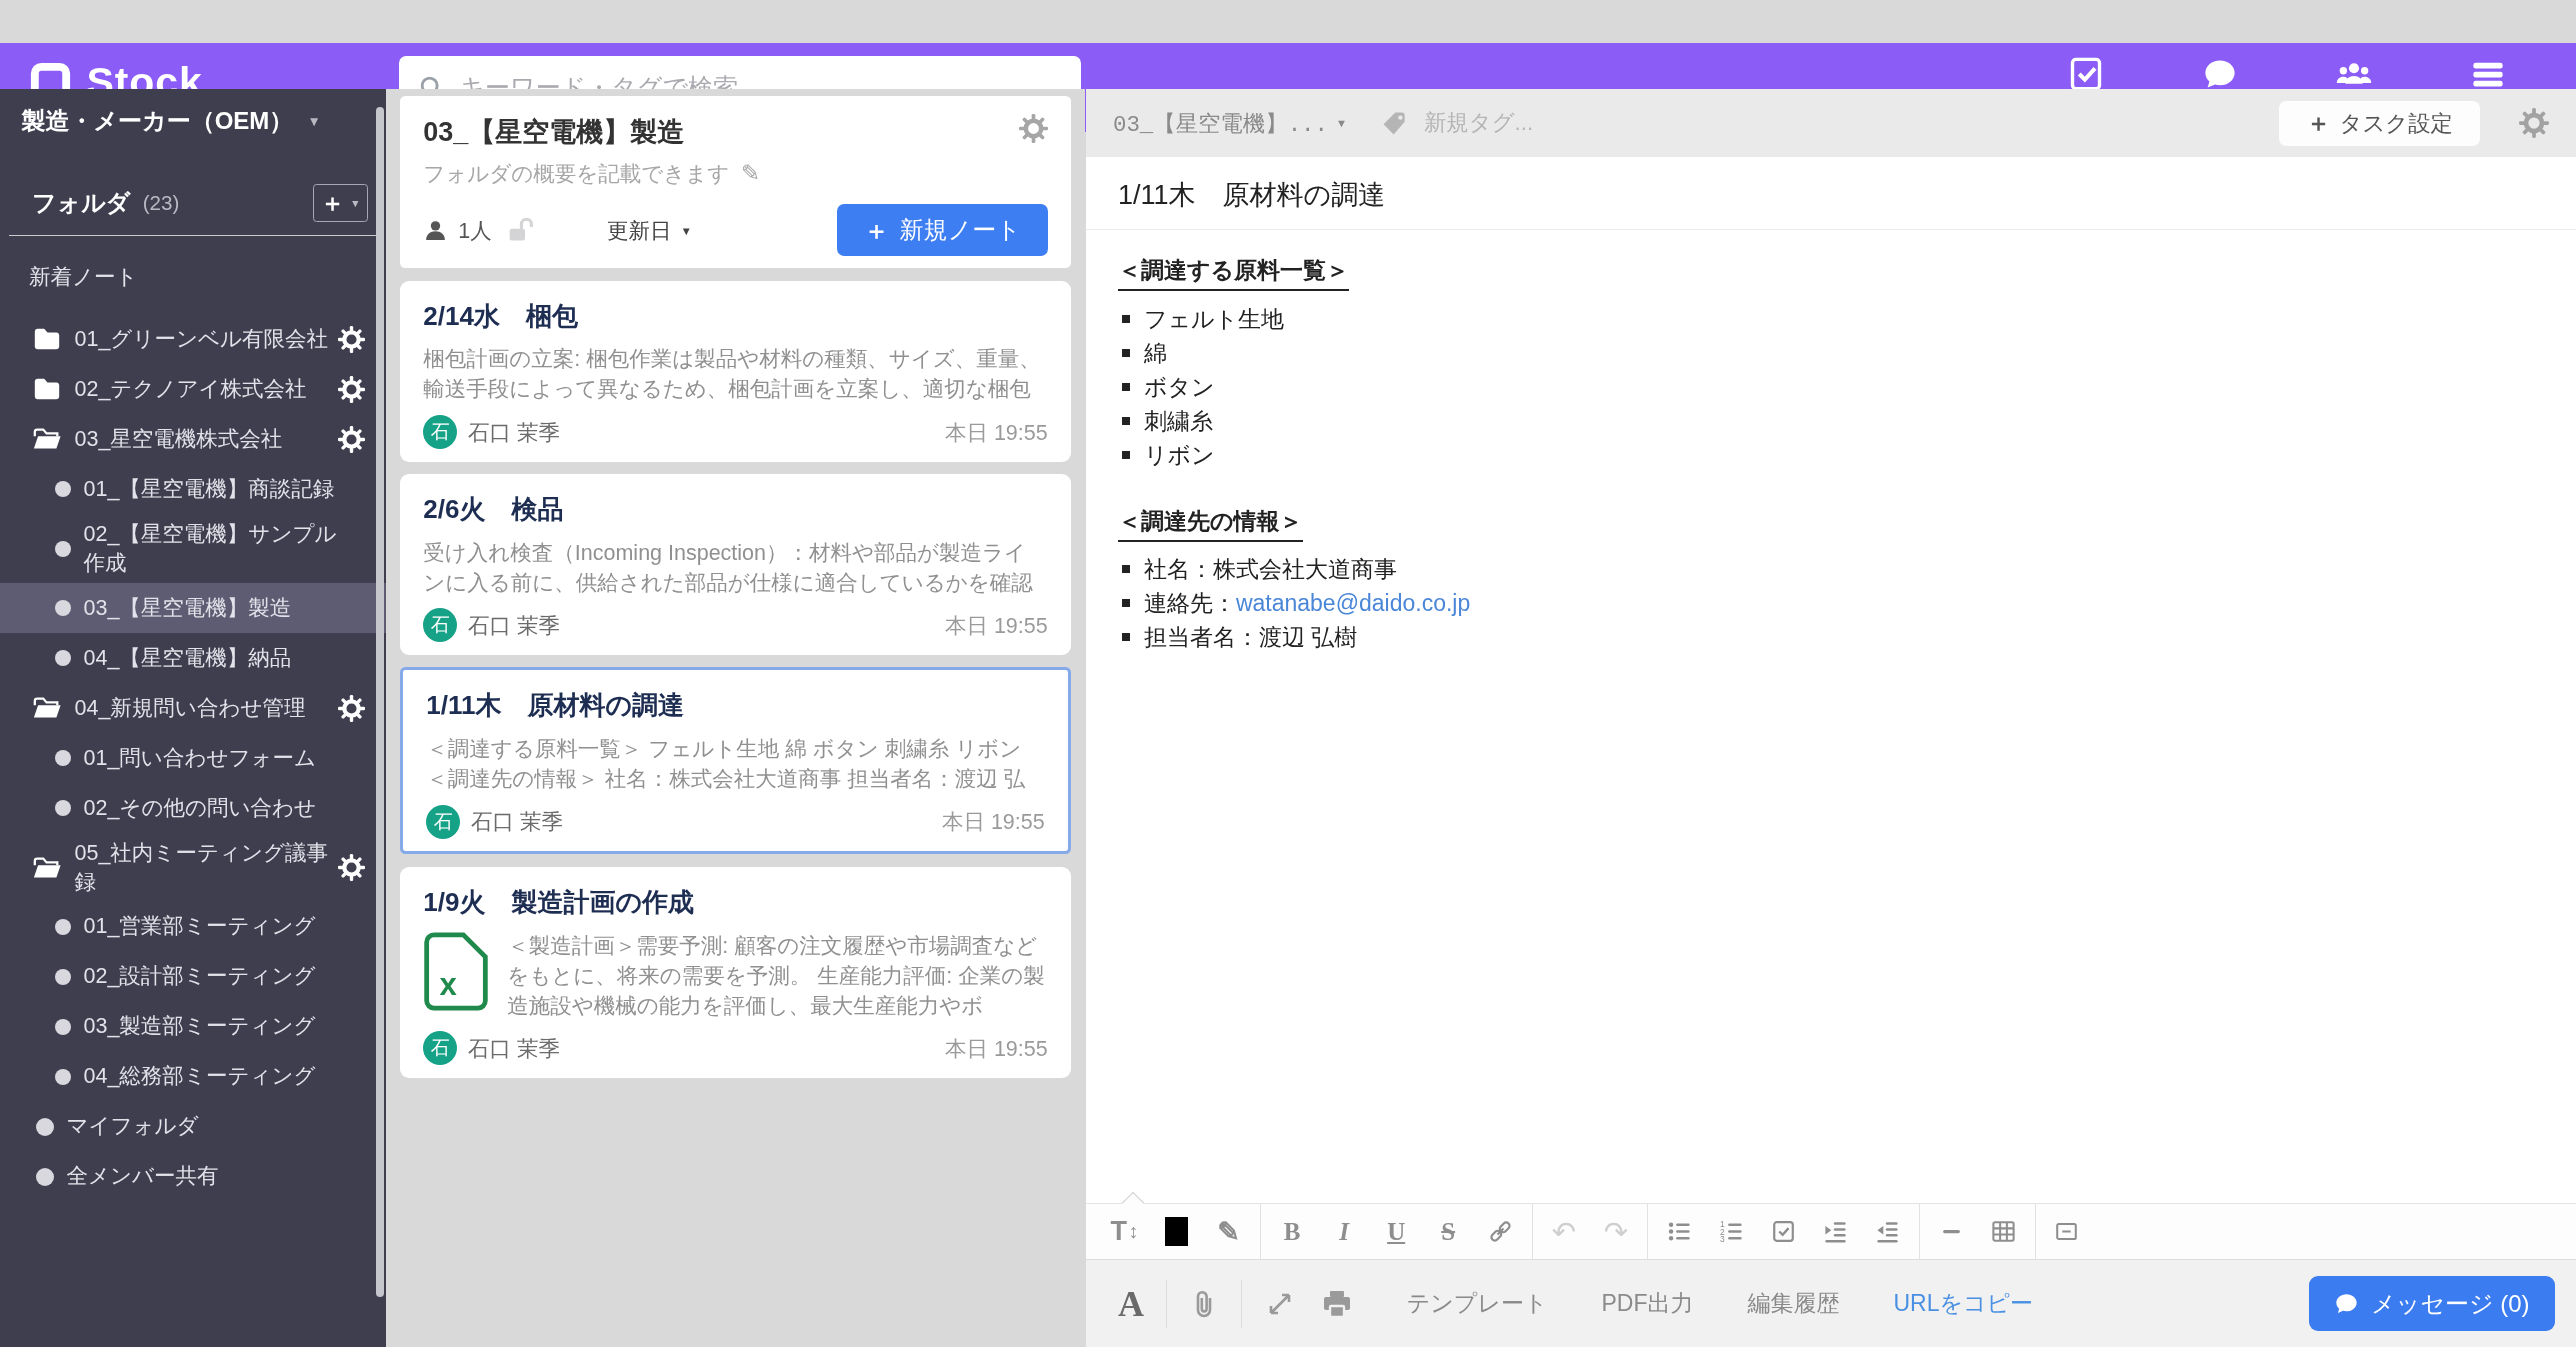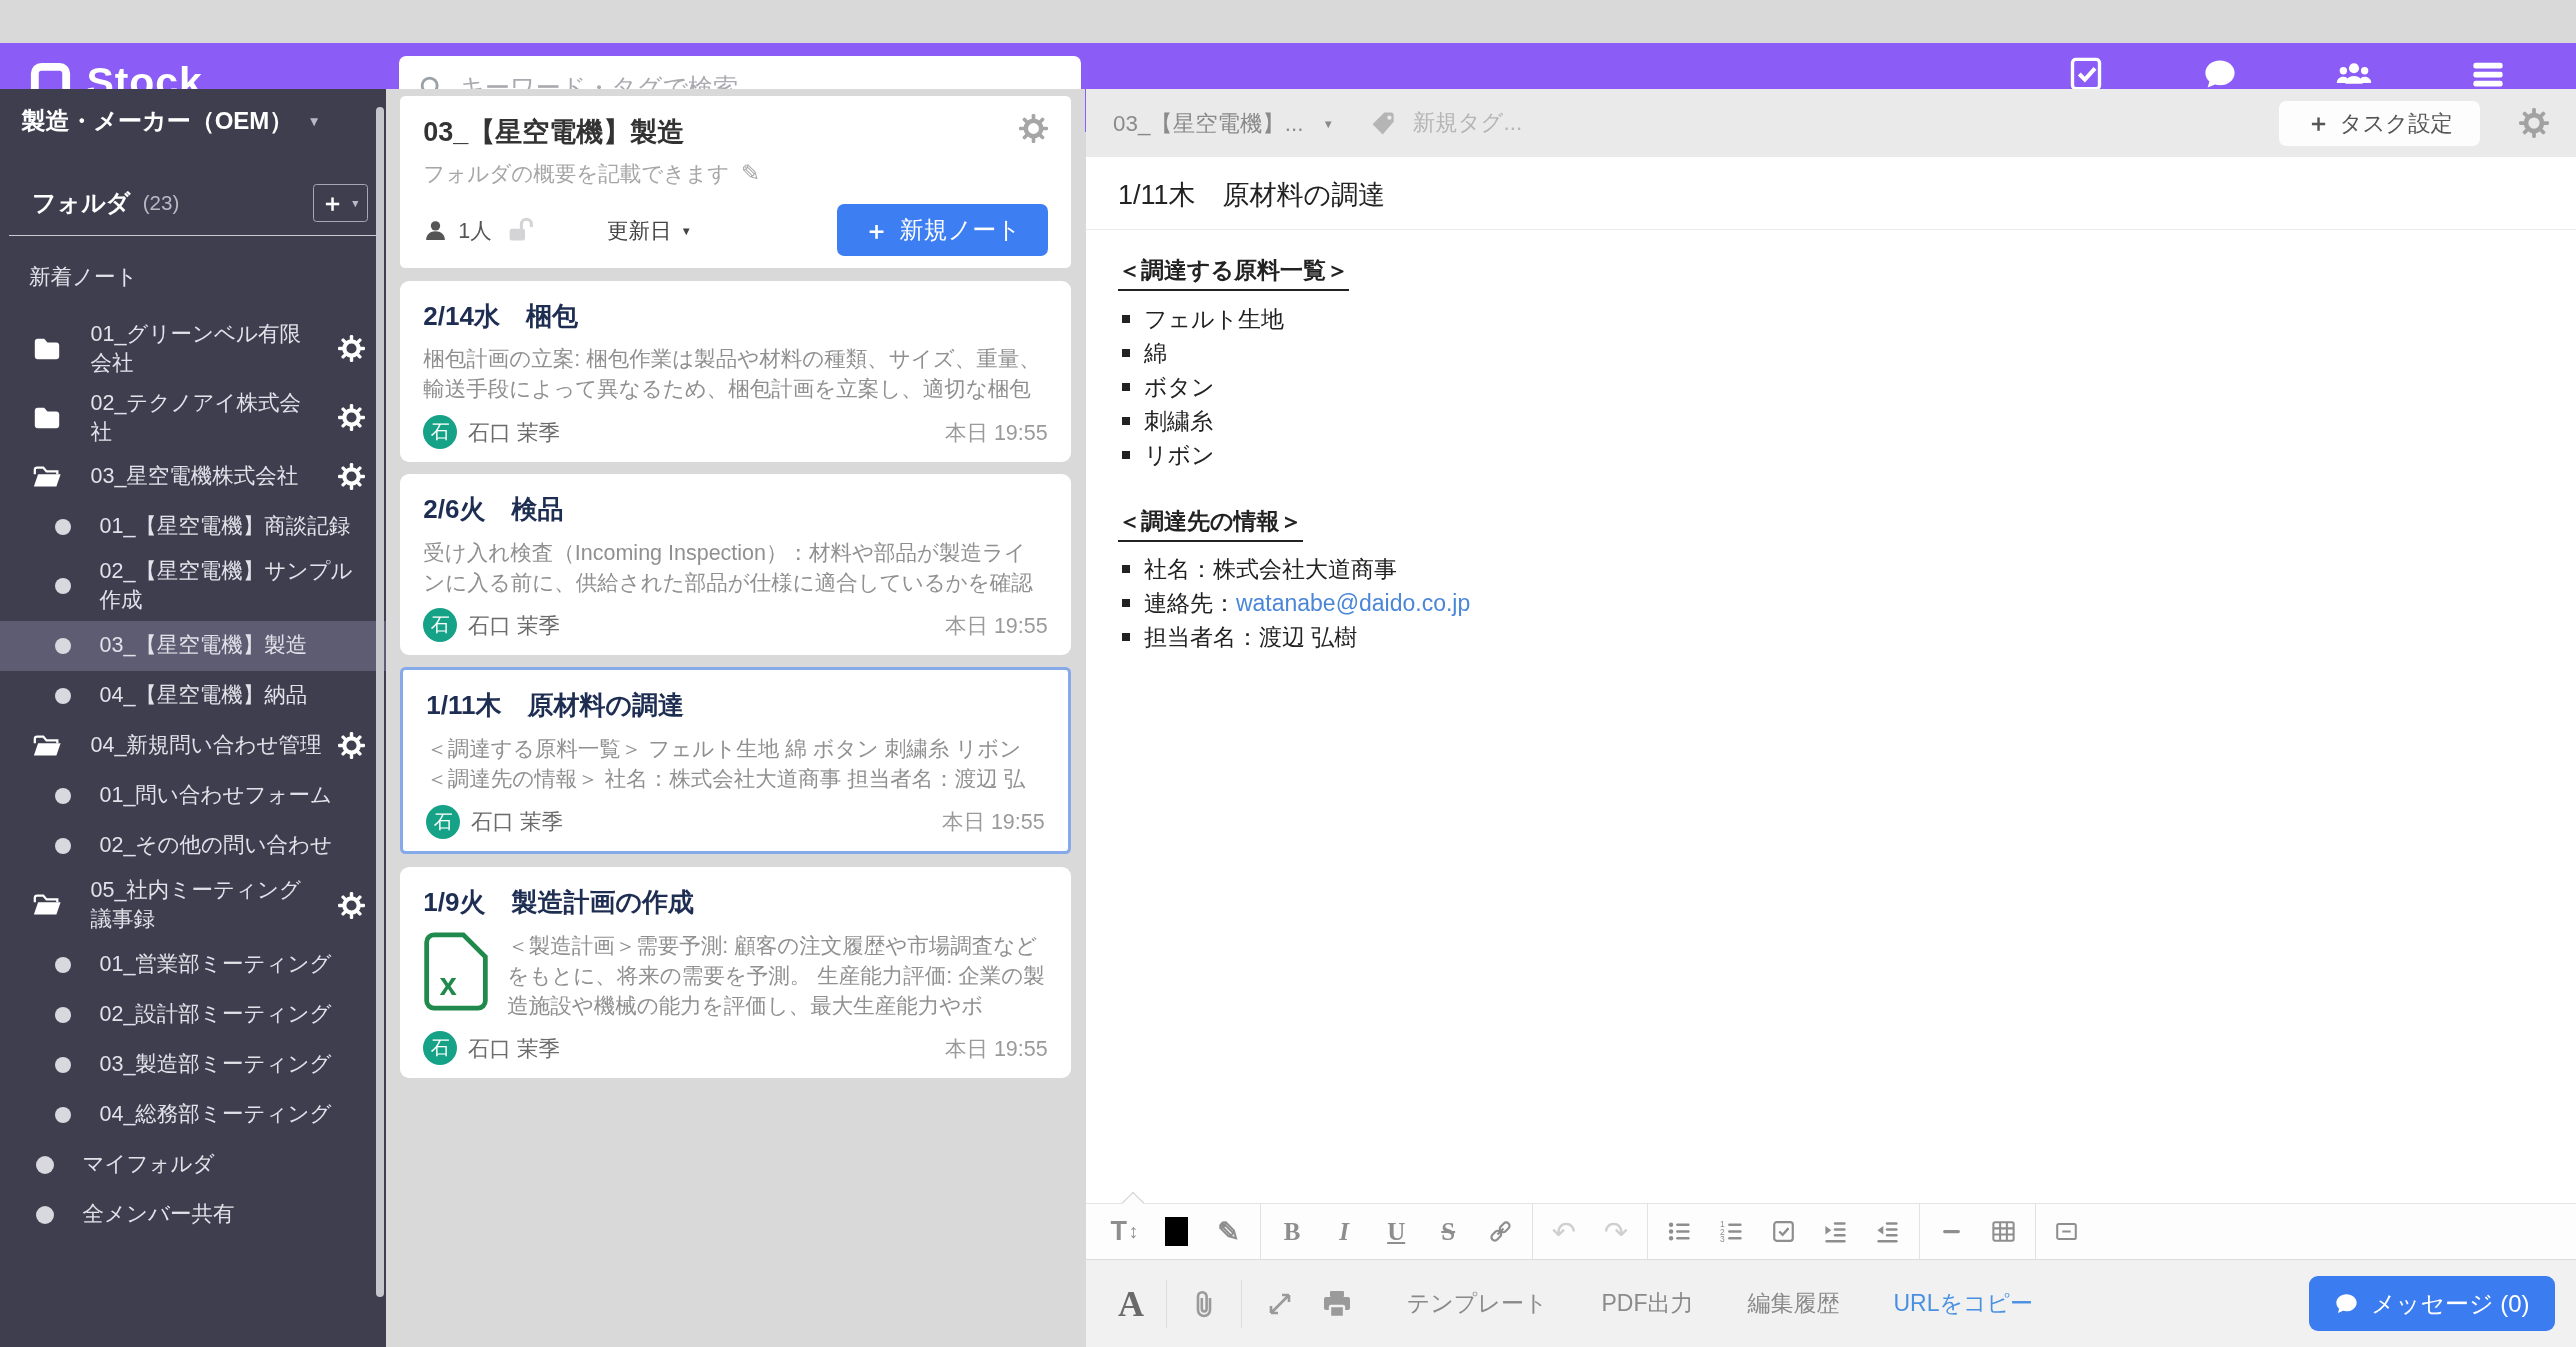--- a/index.html
+++ b/index.html
@@ -29,21 +29,21 @@
   .caret { color:#b9b9c4; font-size:13.4px; }
   .folders-row { display:flex; align-items:center; margin:47px 18px 0 32px; }
   .folders-lb { color:#fff; font-size:24px; font-weight:bold; }
   .folders-ct { color:#b9b9c4; font-size:20.6px; margin-left:12.5px; }
   .add-btn { margin-left:auto; width:55px; height:38px; border:1.8px solid #a8a8b4; border-radius:3.6px; display:flex; align-items:center; justify-content:center; gap:5.4px; cursor:pointer; }
   .add-btn .plus { color:#fff; font-size:24px; font-weight:bold; line-height:1; }
   .add-btn .caret { font-size:10.7px; }
   .side-div { height:0.9px; background:#c9c9cf; margin:12.5px 9px 0 9px; }
   .newnotes { margin:27px 0 0 29px; color:#e2e2ea; font-size:21.5px; cursor:pointer; }
   .folder-list { margin-top:23px; }
-  .srow { display:flex; align-items:center; min-height:50px; padding:5.4px 21.5px 5.4px 0; cursor:pointer;gap:16px; }
+  .srow { display:flex; align-items:center; min-height:50px; padding:5.4px 21.5px 5.4px 0; cursor:pointer; }
   .srow.selected { background:#5d5c72; }
   .srow .fic { flex:0 0 auto; margin-left:32px; width:30px; }
   .srow .fic svg { width:30px; height:30px; }
   .srow .dot { flex:0 0 auto; margin-left:55px; width:16px; height:16px; border-radius:50%; background:#d8d8de; }
   .srow.rootdot .dot { margin-left:36px; width:18px; height:18px; }
   .srow .slb { color:#e2e2ea; font-size:21.5px; line-height:29px; margin-left:12.5px; max-width:268px; }
   .srow.child .slb { max-width:261px; }
   .srow .sgear { margin-left:auto; color:#fff; }
   .srow .sgear svg { width:27px; height:27px; }
   .side-scroll { position:absolute; right:1.8px; top:18px; width:8px; height:1190px; border-radius:4.5px; background:#c6c6cd; }
@@ -75,21 +75,21 @@
   .card-body-row .fileic svg { width:66px; height:81px; }
   .card-body-row .card-preview { margin-top:0; flex:1; max-height:91px; -webkit-line-clamp:3; }
   .card-foot { display:flex; align-items:center; margin-top:10.7px; }
   .avatar { width:34px; height:34px; border-radius:50%; background:#15a287; color:#fff; font-size:19px; display:flex; align-items:center; justify-content:center; }
   .card-author { margin-left:10.7px; color:#6b6b6b; font-size:21.5px; }
   .card-time { margin-left:auto; color:#9a9a9a; font-size:21.5px; }
 
   
   .rightpane { position:absolute; left:1086px; top:89px; width:1490px; height:1258px; background:#fff; }
   .pane-header { position:absolute; left:0; top:0; right:0; height:68px; background:#eaeaea; display:flex; align-items:center; padding:0 27px; }
-  .ph-bc { display:flex; align-items:center; gap:19px; color:#8a8a8a; font-size:22.4px; cursor:pointer; }
+  .ph-bc { display:flex; align-items:center; gap:10px; color:#8a8a8a; font-size:22.4px; cursor:pointer;font-family:Liberation Mono, monospace; }
   .ph-bc .caret { color:#8a8a8a; font-size:11.6px; }
   .ph-tag { margin-left:36px; color:#b5b5b5; }
   .ph-tag svg { width:27px; height:27px; }
   .ph-taginput { margin-left:16px; border:none; outline:none; background:transparent; font-size:22.4px; width:322px; color:#555; font-family:inherit; }
   .ph-taginput::placeholder { color:#b5b5b5; }
   .task-btn { margin-left:auto; height:45px; padding:0 27px; background:#fdfdfd; border:none; border-radius:7.2px; font-size:22.4px; color:#555; font-family:inherit; display:flex; align-items:center; gap:9px; cursor:pointer; }
   .task-btn .plus { font-weight:bold; font-size:24px; color:#555; }
   .ph-gear { margin-left:39px; color:#a2a2a2; cursor:pointer; }
   .ph-gear svg { width:30px; height:30px; }
 

